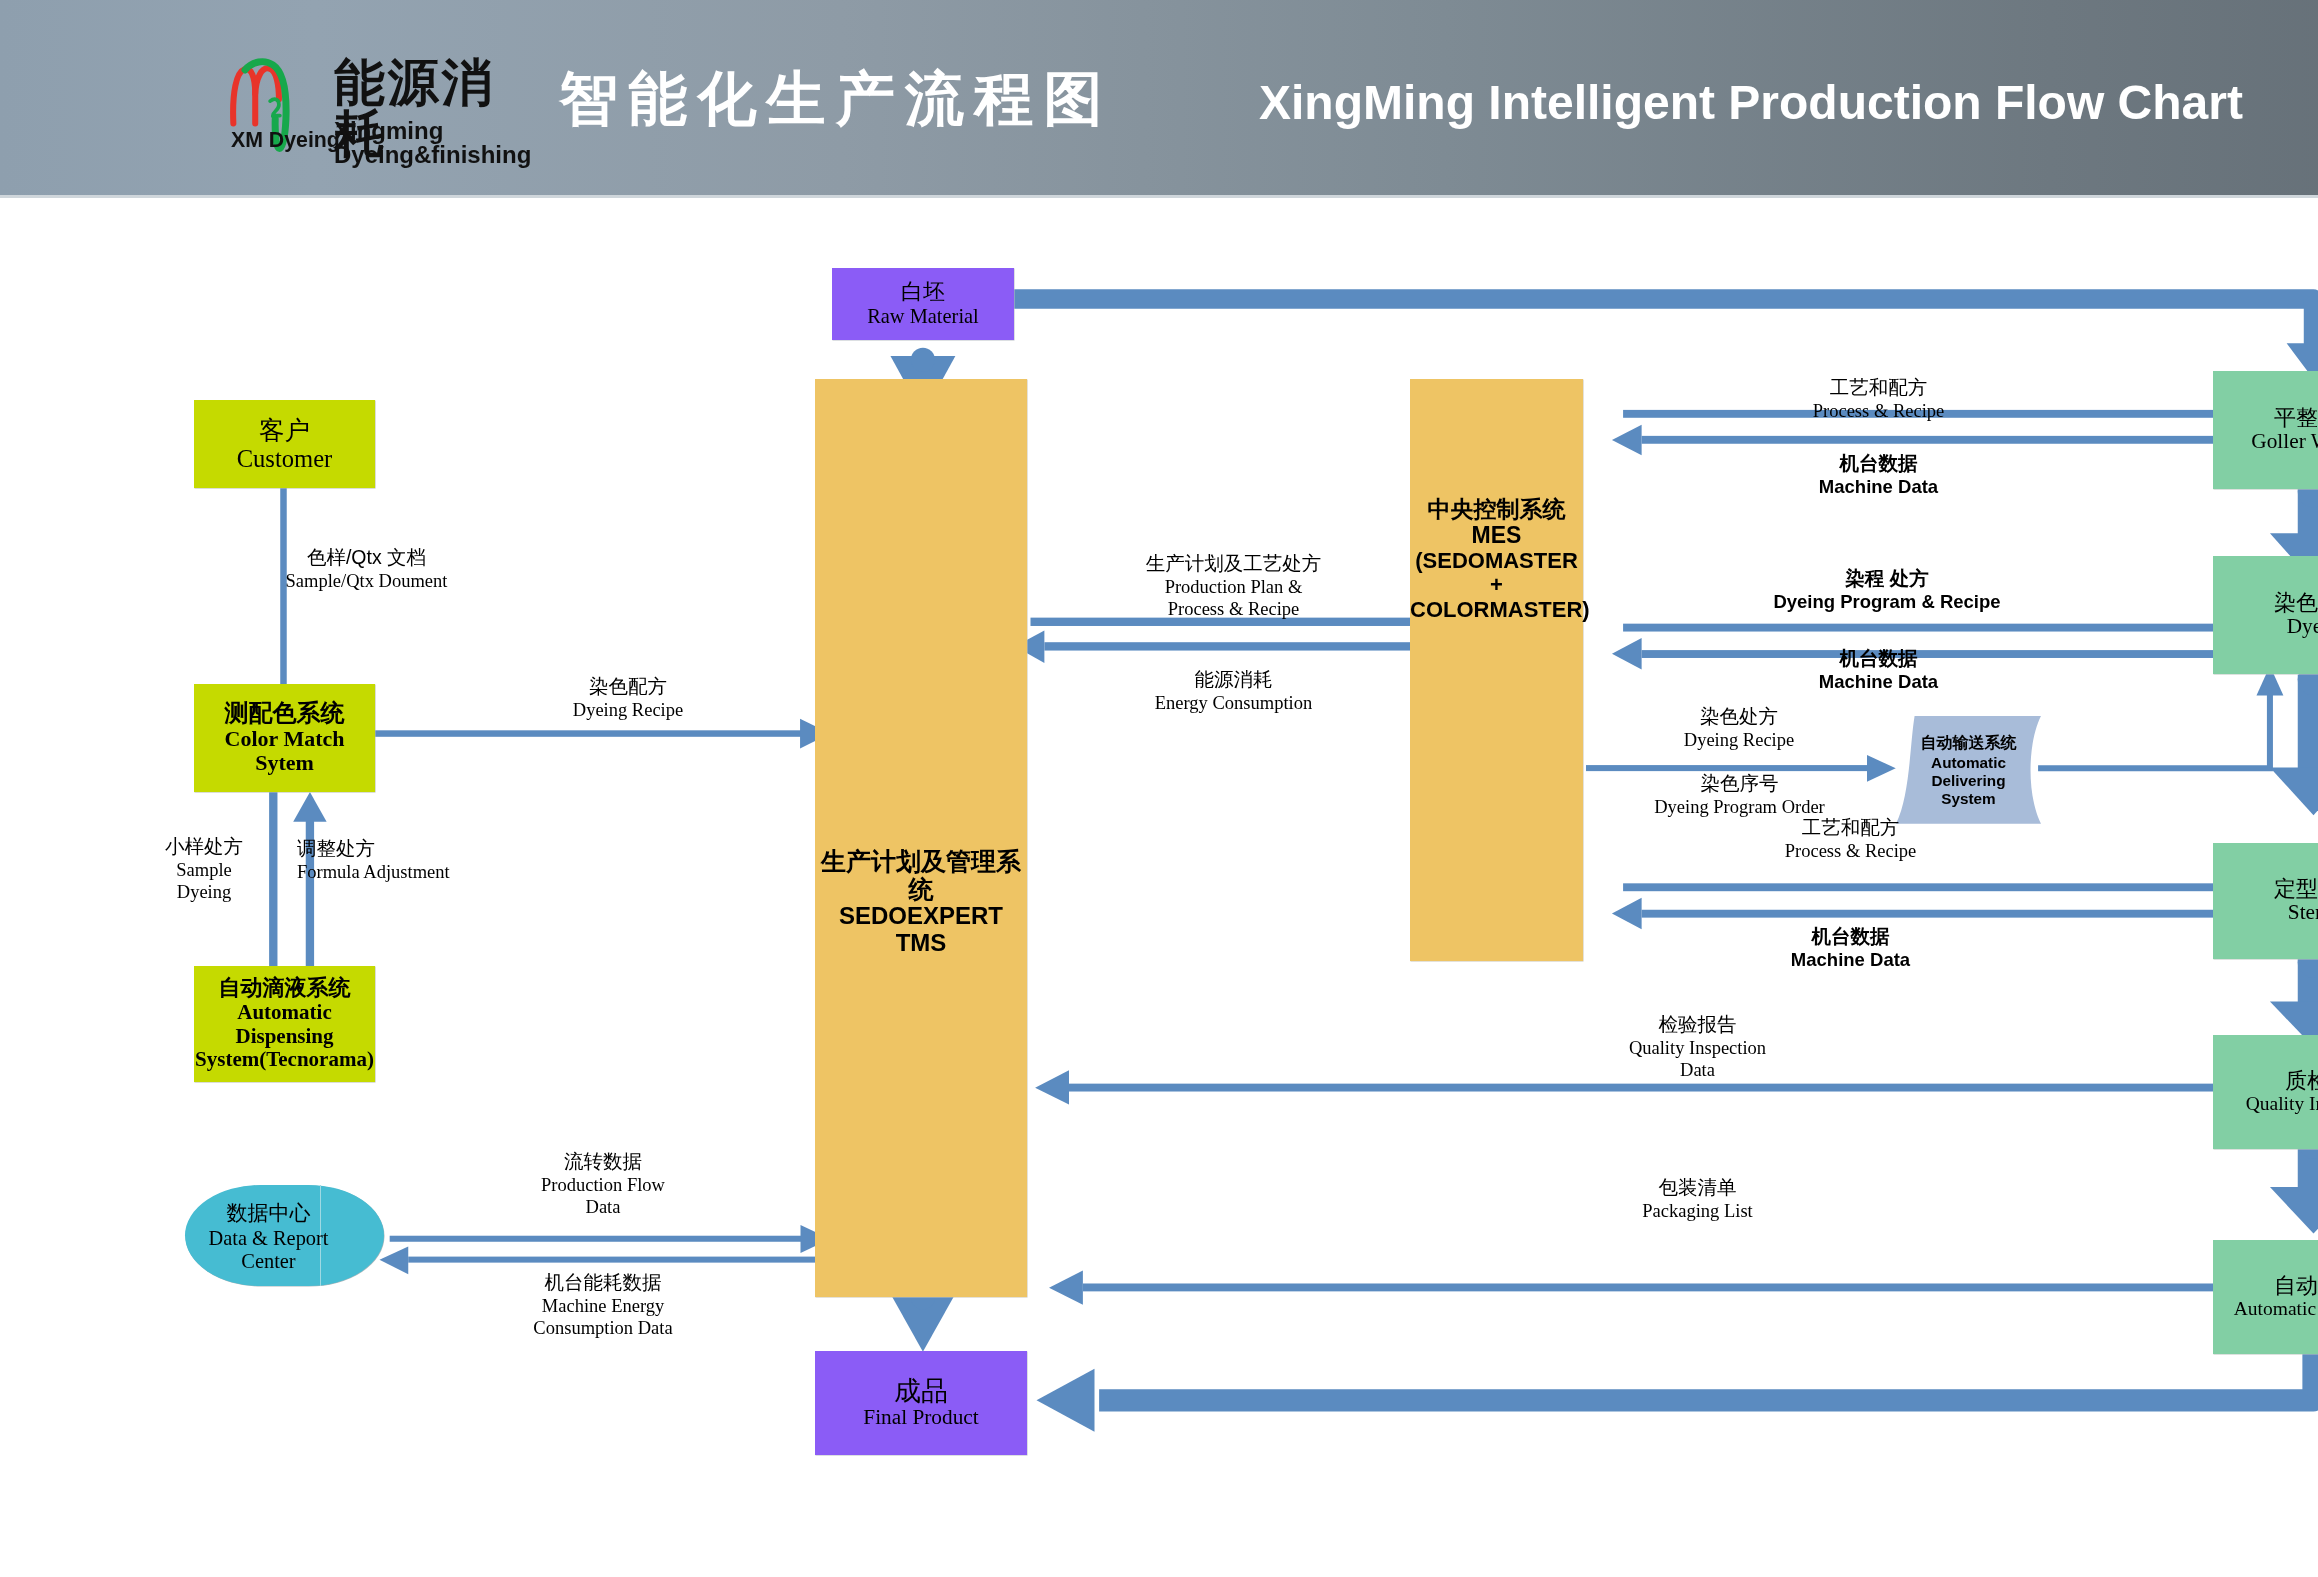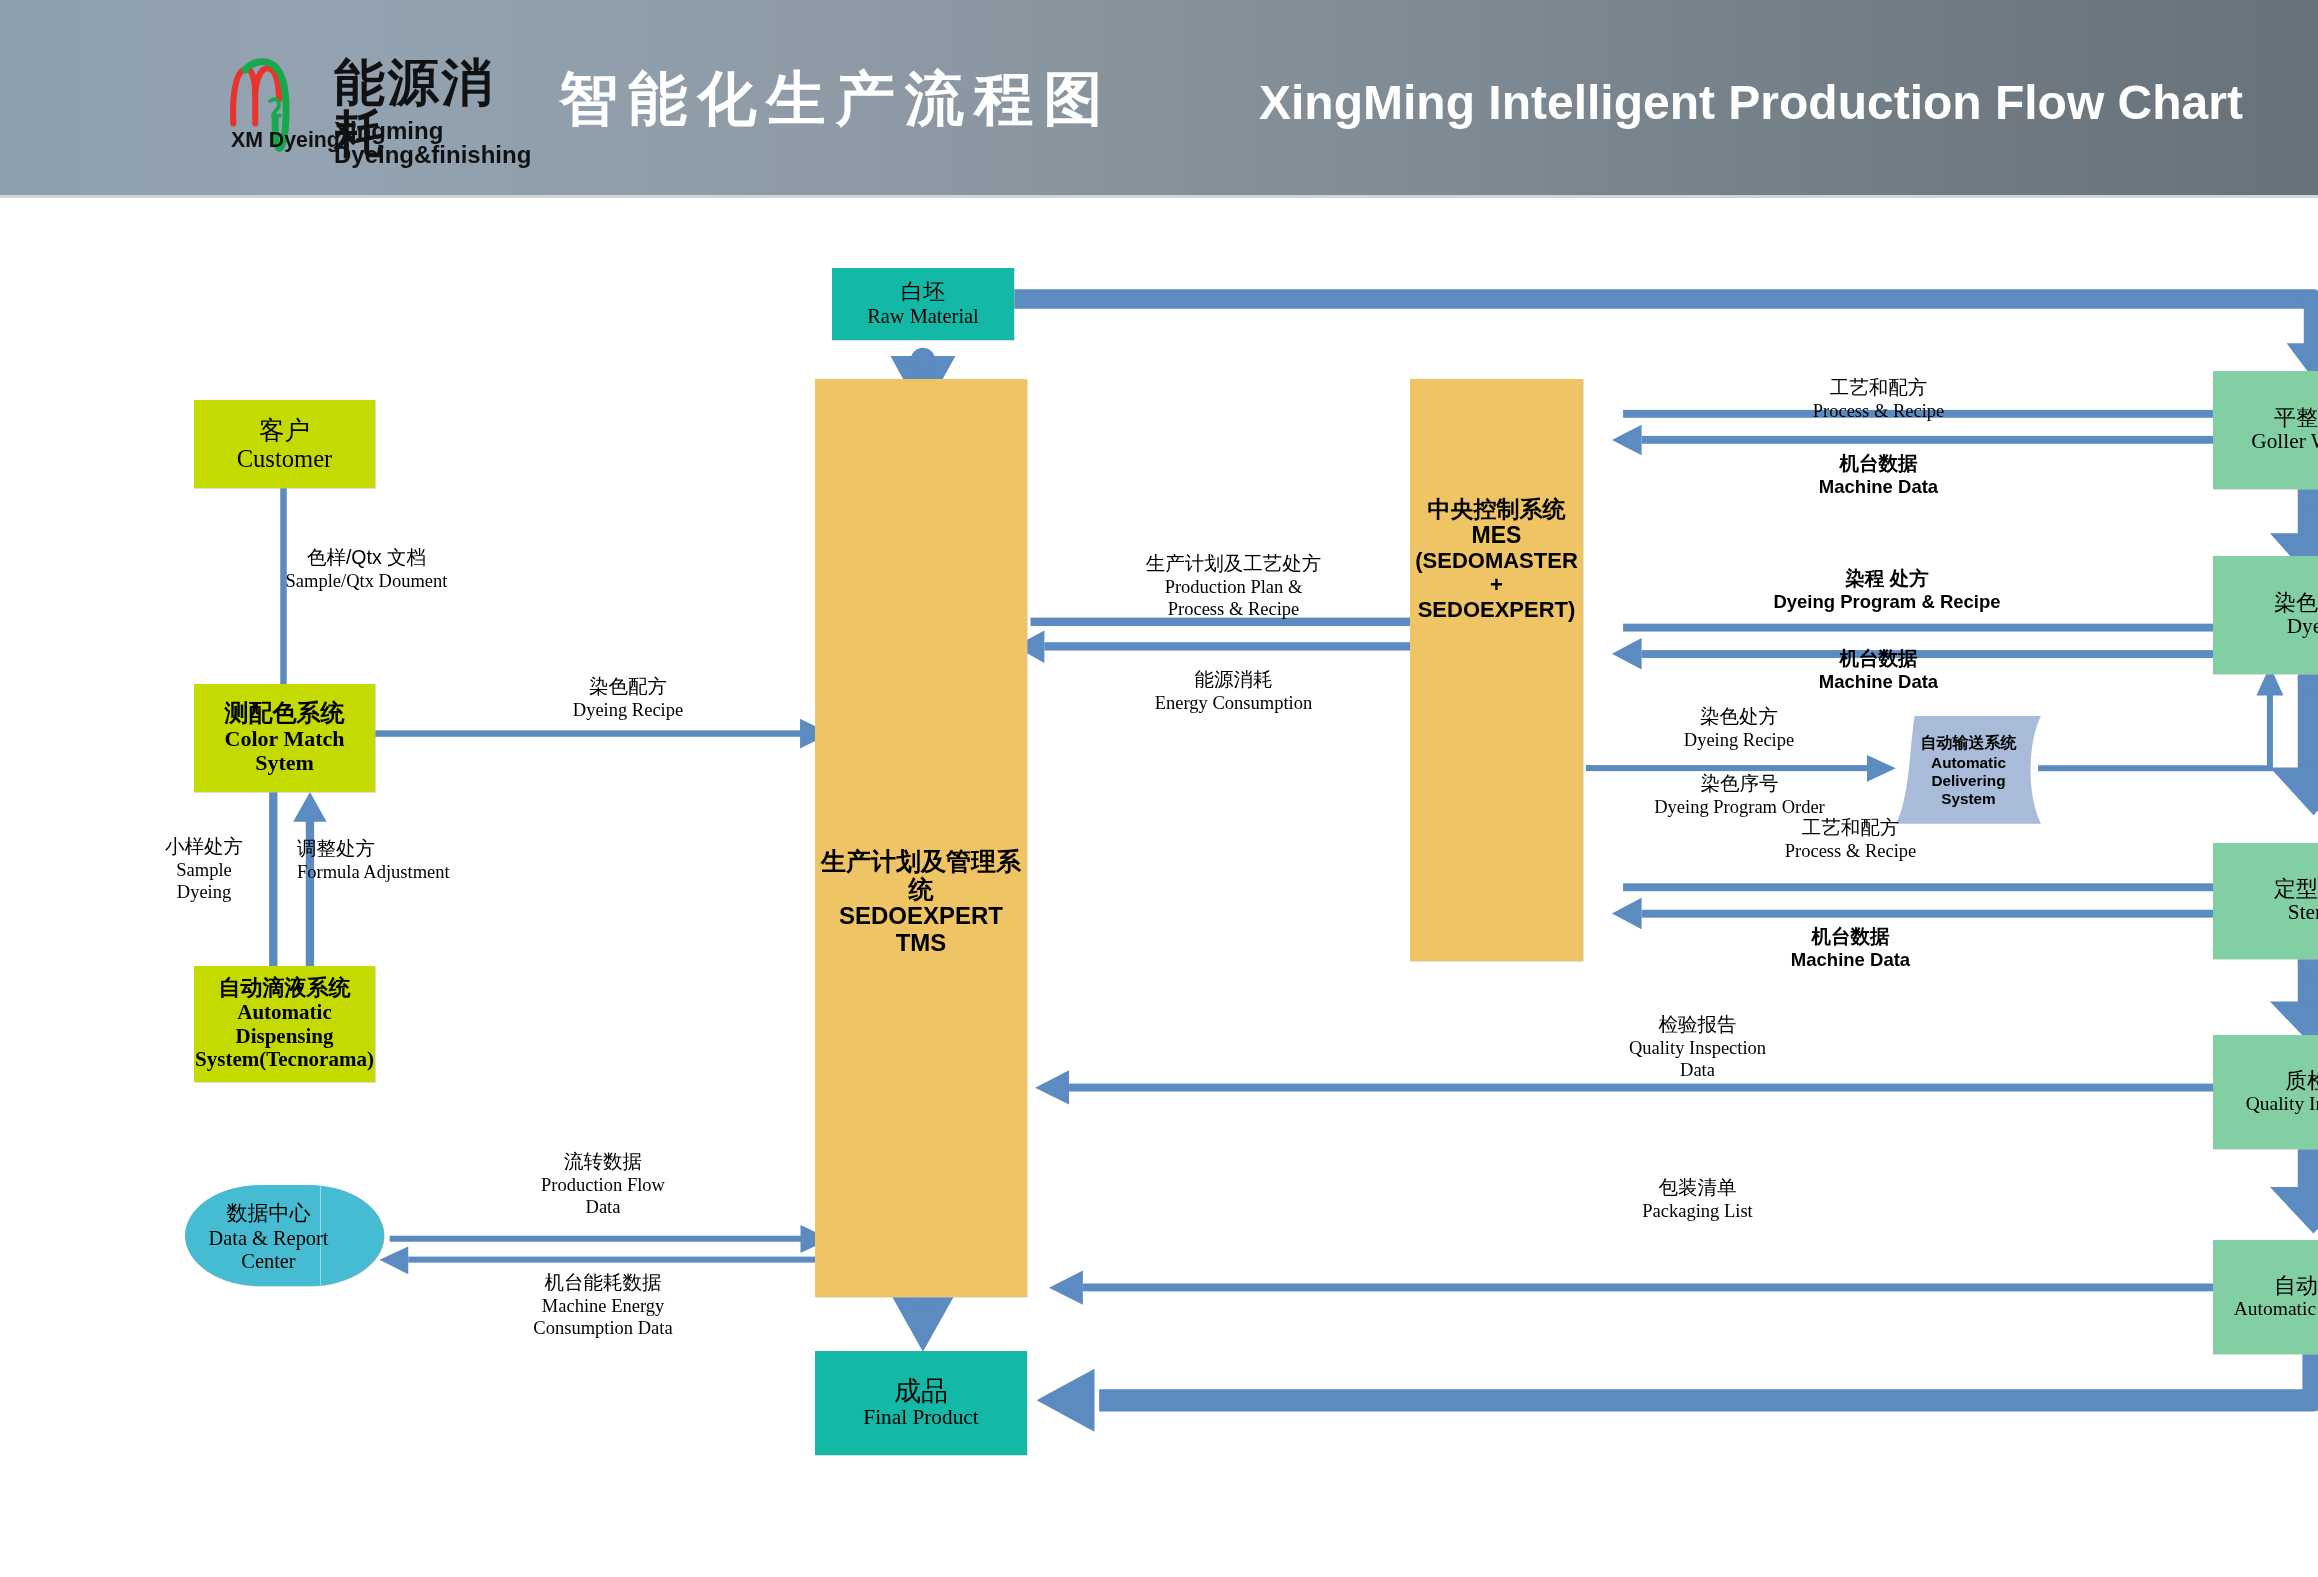--- a/index.html
+++ b/index.html
@@ -24,21 +24,21 @@
     font-weight:700;font-size:48px;color:#ffffff;line-height:1;white-space:nowrap;}
 
   
   .node{position:absolute;box-sizing:border-box;display:flex;flex-direction:column;
     align-items:center;justify-content:center;text-align:center;color:#000;z-index:6;}
   .node .cn{font-family:"Liberation Sans",sans-serif;line-height:1.12;}
   .node .en{font-family:"Liberation Serif",serif;line-height:1.12;}
   .green{background:#c5da00;box-shadow:0.5px 0.5px 0 #b7bcb0;}
   .mint{background:#82cfa4;box-shadow:0.5px 0.5px 0 #b9c3bd;}
   .gold{background:#eec464;box-shadow:0.5px 0.5px 0 #c9c3b4;}
-  .steel{background:#14b8a6;box-shadow:0.5px 0.5px 0 #b9bfc6;}
+  .steel{background:#8b5cf6;box-shadow:0.5px 0.5px 0 #b9bfc6;}
   .bold .cn,.bold .en{font-weight:700;}
 
   
   .cyl{position:absolute;z-index:6;}
   .cyl .body{position:absolute;inset:0;background:#46bcd2;
     border-radius:38% / 50%;box-shadow:0.5px 0.5px 0 #aab6ba;}
   .cyl .cap{position:absolute;right:-0.5px;top:0;width:32%;height:100%;
     border-left:0.9px solid #9fd9e3;border-radius:0 100% 100% 0 / 0 50% 50% 0;}
   .cyl .lbl{position:absolute;inset:0;display:flex;flex-direction:column;
     align-items:center;justify-content:center;text-align:center;}
@@ -260,21 +260,21 @@
   <div class="node steel" style="left:815px;top:1351px;width:212px;height:104px;">
     <div class="cn" style="font-size:27px;">成品</div>
     <div class="en" style="font-size:21.3px;">Final Product</div>
   </div>
 
   <div class="node gold bold" style="left:1410px;top:379px;width:173px;height:582px;">
     <div style="position:absolute;left:0;right:0;top:118px;text-align:center;">
       <div class="cn" style="font-size:23px;">中央控制系统</div>
       <div class="en" style="font-size:23px;font-family:'Liberation Sans',sans-serif;font-weight:700;">MES</div>
       <div class="en" style="font-size:22px;font-family:'Liberation Sans',sans-serif;font-weight:700;">(SEDOMASTER +</div>
-      <div class="en" style="font-size:22px;font-family:'Liberation Sans',sans-serif;font-weight:700;">SEDOEXPERT)</div>
+      <div class="en" style="font-size:22px;font-family:'Liberation Sans',sans-serif;font-weight:700;">COLORMASTER)</div>
     </div>
   </div>
 
   <div class="wave" style="left:1896px;top:716px;width:145px;height:108px;">
     <svg viewBox="0 0 312 232" preserveAspectRatio="none">
       <path d="M40 0 L312 0 C282 60 282 172 312 232 L0 232 C30 172 30 60 40 0 Z" fill="#a8bcd9"></path>
     </svg>
     <div class="lbl">
       <div class="cn" style="font-family:'Liberation Sans',sans-serif;font-size:16px;">自动输送系统</div>
       <div class="en" style="font-family:'Liberation Sans',sans-serif;font-size:15.3px;">Automatic</div>

